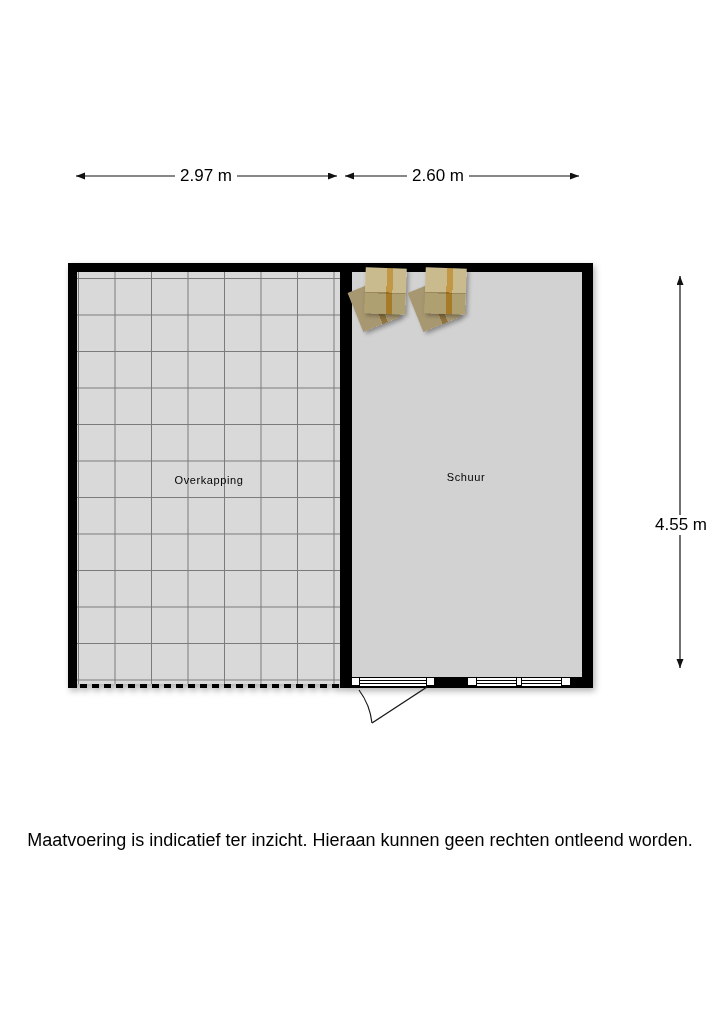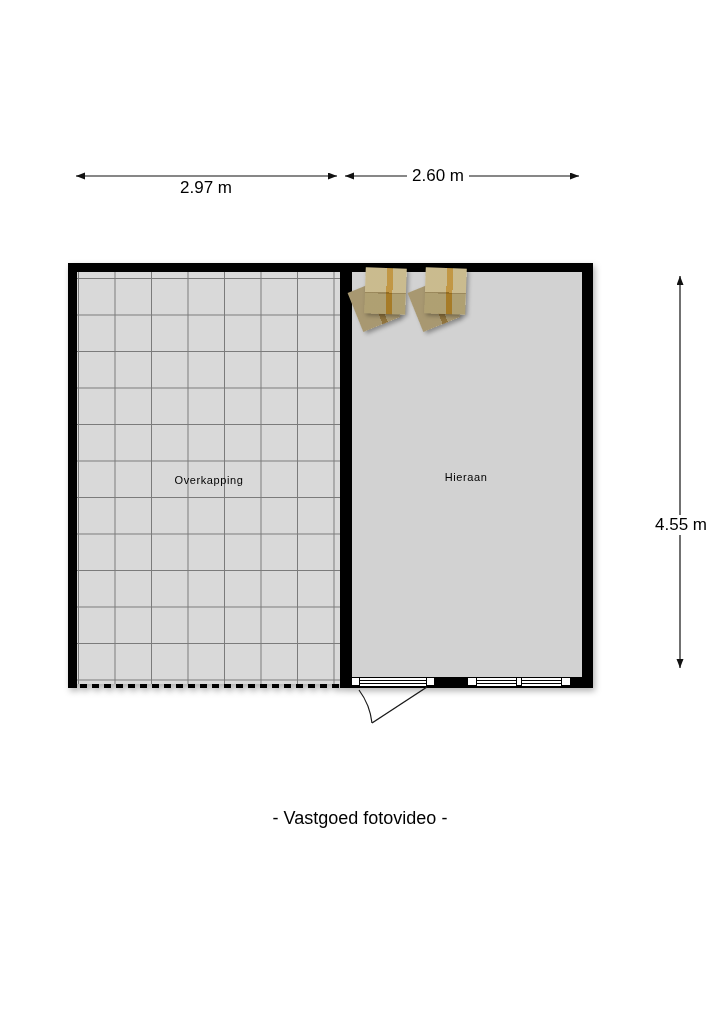--- a/index.html
+++ b/index.html
@@ -98,34 +98,34 @@
   <div class="box-stack" style="left:356px;top:268px;">
     <div class="box-under"></div>
     <div class="box-main"></div>
   </div>
   <div class="box-stack" style="left:416px;top:268px;">
     <div class="box-under"></div>
     <div class="box-main"></div>
   </div>
 
   <div class="room-label" style="left:209px;top:480px;">Overkapping</div>
-  <div class="room-label" style="left:466px;top:477px;">Hieraan</div>
+  <div class="room-label" style="left:466px;top:477px;">Schuur</div>
 
   <svg class="overlay" viewBox="0 0 720 1017">
     <defs>
       <marker id="ah" markerUnits="userSpaceOnUse" markerWidth="10" markerHeight="8" refX="9" refY="3.5" orient="auto-start-reverse">
         <path d="M0,0 L9,3.5 L0,7 z" fill="#111"></path>
       </marker>
     </defs>
     <line x1="76" y1="176" x2="337" y2="176" stroke="#111" stroke-width="1.2" marker-start="url(#ah)" marker-end="url(#ah)"></line>
     <line x1="345" y1="176" x2="579" y2="176" stroke="#111" stroke-width="1.2" marker-start="url(#ah)" marker-end="url(#ah)"></line>
     <line x1="680" y1="276" x2="680" y2="668" stroke="#111" stroke-width="1.2" marker-start="url(#ah)" marker-end="url(#ah)"></line>
     <path d="M 427 687 L 372 723" stroke="#1a1a1a" stroke-width="1.4" fill="none"></path>
     <path d="M 359 690 A 68 68 0 0 1 372 723" stroke="#1a1a1a" stroke-width="1.2" fill="none"></path>
   </svg>
 
-  <div class="dim-label" style="left:206px;top:176px;margin-top:12px;">2.97 m</div>
+  <div class="dim-label" style="left:206px;top:176px;">2.97 m</div>
   <div class="dim-label" style="left:438px;top:176px;">2.60 m</div>
   <div class="dim-label" style="left:681px;top:477px;margin-top:48px;">4.55 m</div>
 
-  <div class="footer-line" style="top:808px;">- Vastgoed fotovideo -</div>
+  <div class="footer-line" style="top:830px;">Maatvoering is indicatief ter inzicht. Hieraan kunnen geen rechten ontleend worden.</div>
 
 </div>
 
 </body></html>

